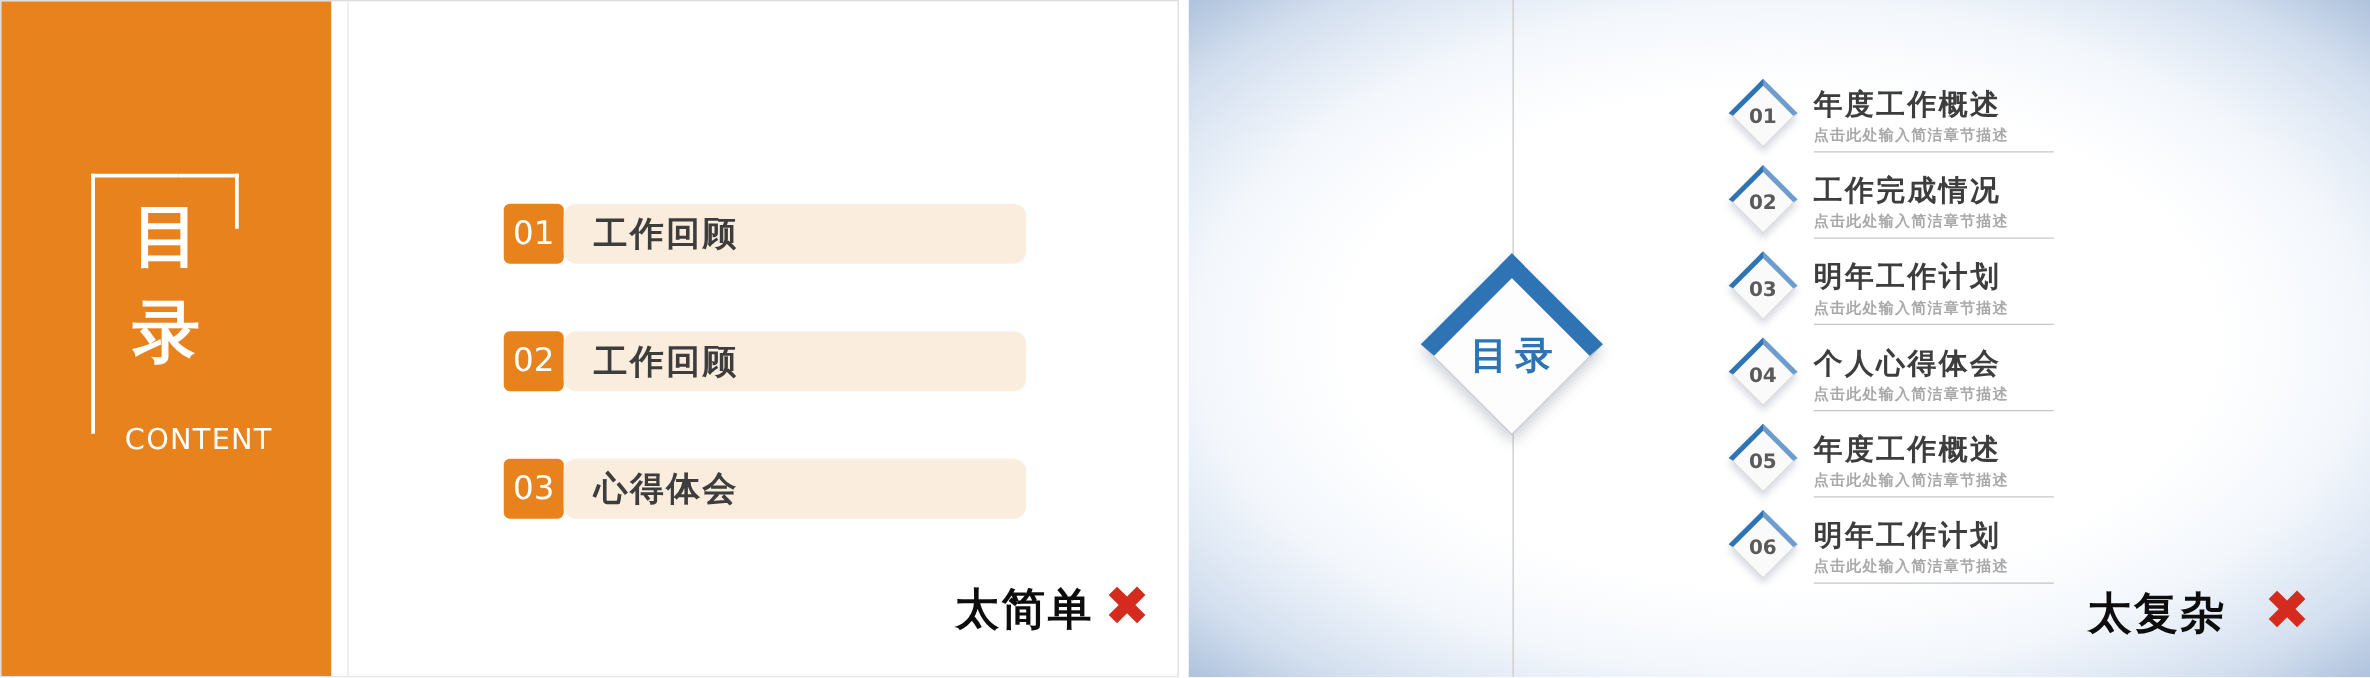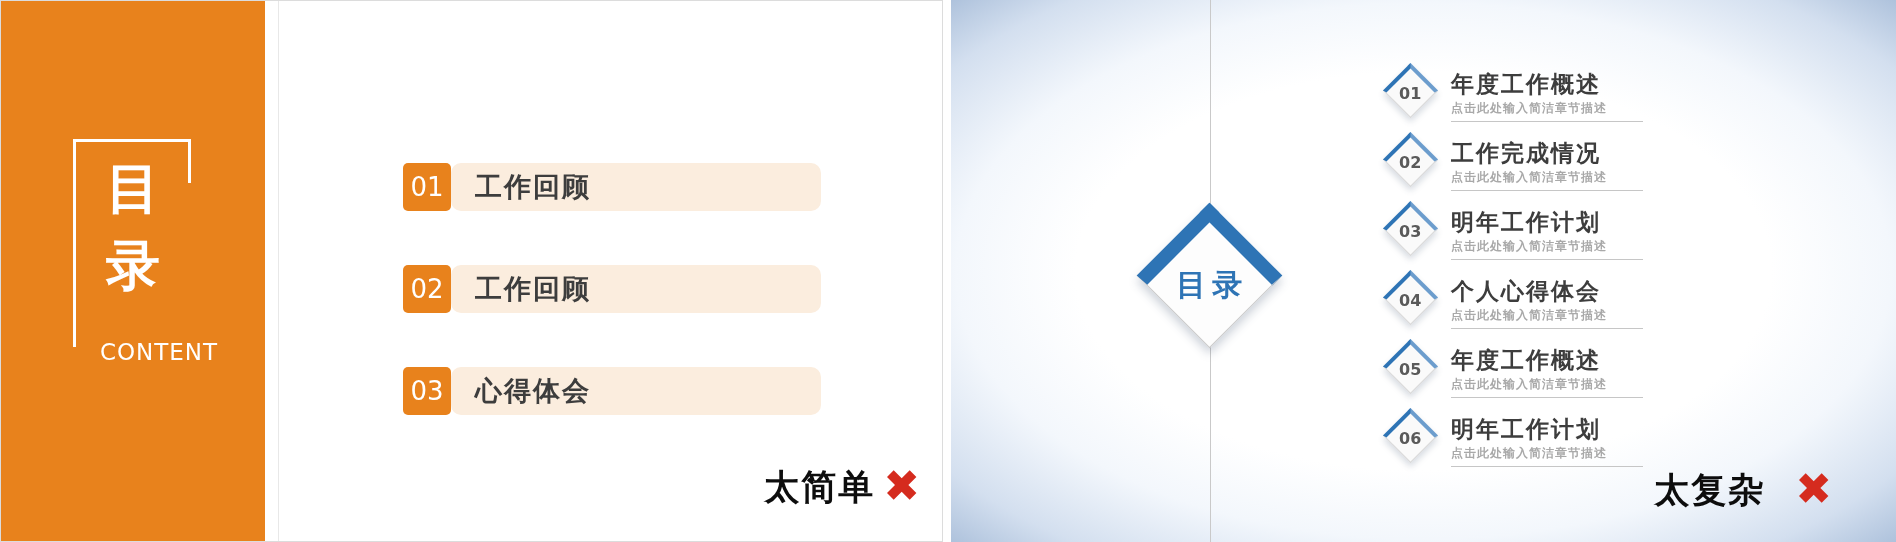--- a/index.html
+++ b/index.html
@@ -26,21 +26,21 @@
   .toc-item{display:flex;height:48px;margin-bottom:54px;}
   .num-badge{width:48px;height:48px;flex:0 0 48px;background:var(--orange,#E8821C);border-radius:5px;
     color:#fff;font-size:26px;display:flex;align-items:center;justify-content:center;}
   .item-bar{flex:1;background:var(--peach,#FBEDDE);display:flex;align-items:center;
     padding-left:24px;font-size:27px;font-weight:600;color:#3d3d3d;letter-spacing:2px;border-radius:10px;}
 
   .verdict{position:absolute;display:flex;align-items:flex-start;gap:8px;font-weight:700;
     font-size:35px;color:#0d0d0d;letter-spacing:2px;z-index:5;margin-top:15px;}
   .verdict .x-mark{color:var(--red-x,#D52B1E);font-size:44px;line-height:1;font-weight:400;letter-spacing:0;}
   .verdict-left{right:22px;bottom:30px;}
-  .verdict-right{right:64px;bottom:28px;gap:30px;}
+  .verdict-right{right:48px;bottom:28px;gap:30px;}
 
   
   .slide-right{flex:1;
     background:radial-gradient(ellipse at center,#ffffff 52%,#f3f7fc 70%,#d3dfef 88%,#aec2dc 100%);}
   .center-line{position:absolute;left:259px;top:0;bottom:0;width:1px;background:#c9c9c9;}
 
   .big-diamond{position:absolute;left:207px;top:224px;width:88px;height:88px;transform:rotate(45deg);
     background:#fdfdfd;border:1px solid #c9c9c9;
     border-left:14px solid var(--blue,#2E74B5);border-top:14px solid var(--blue,#2E74B5);
     box-shadow:4px 4px 10px rgba(60,80,110,.25);

